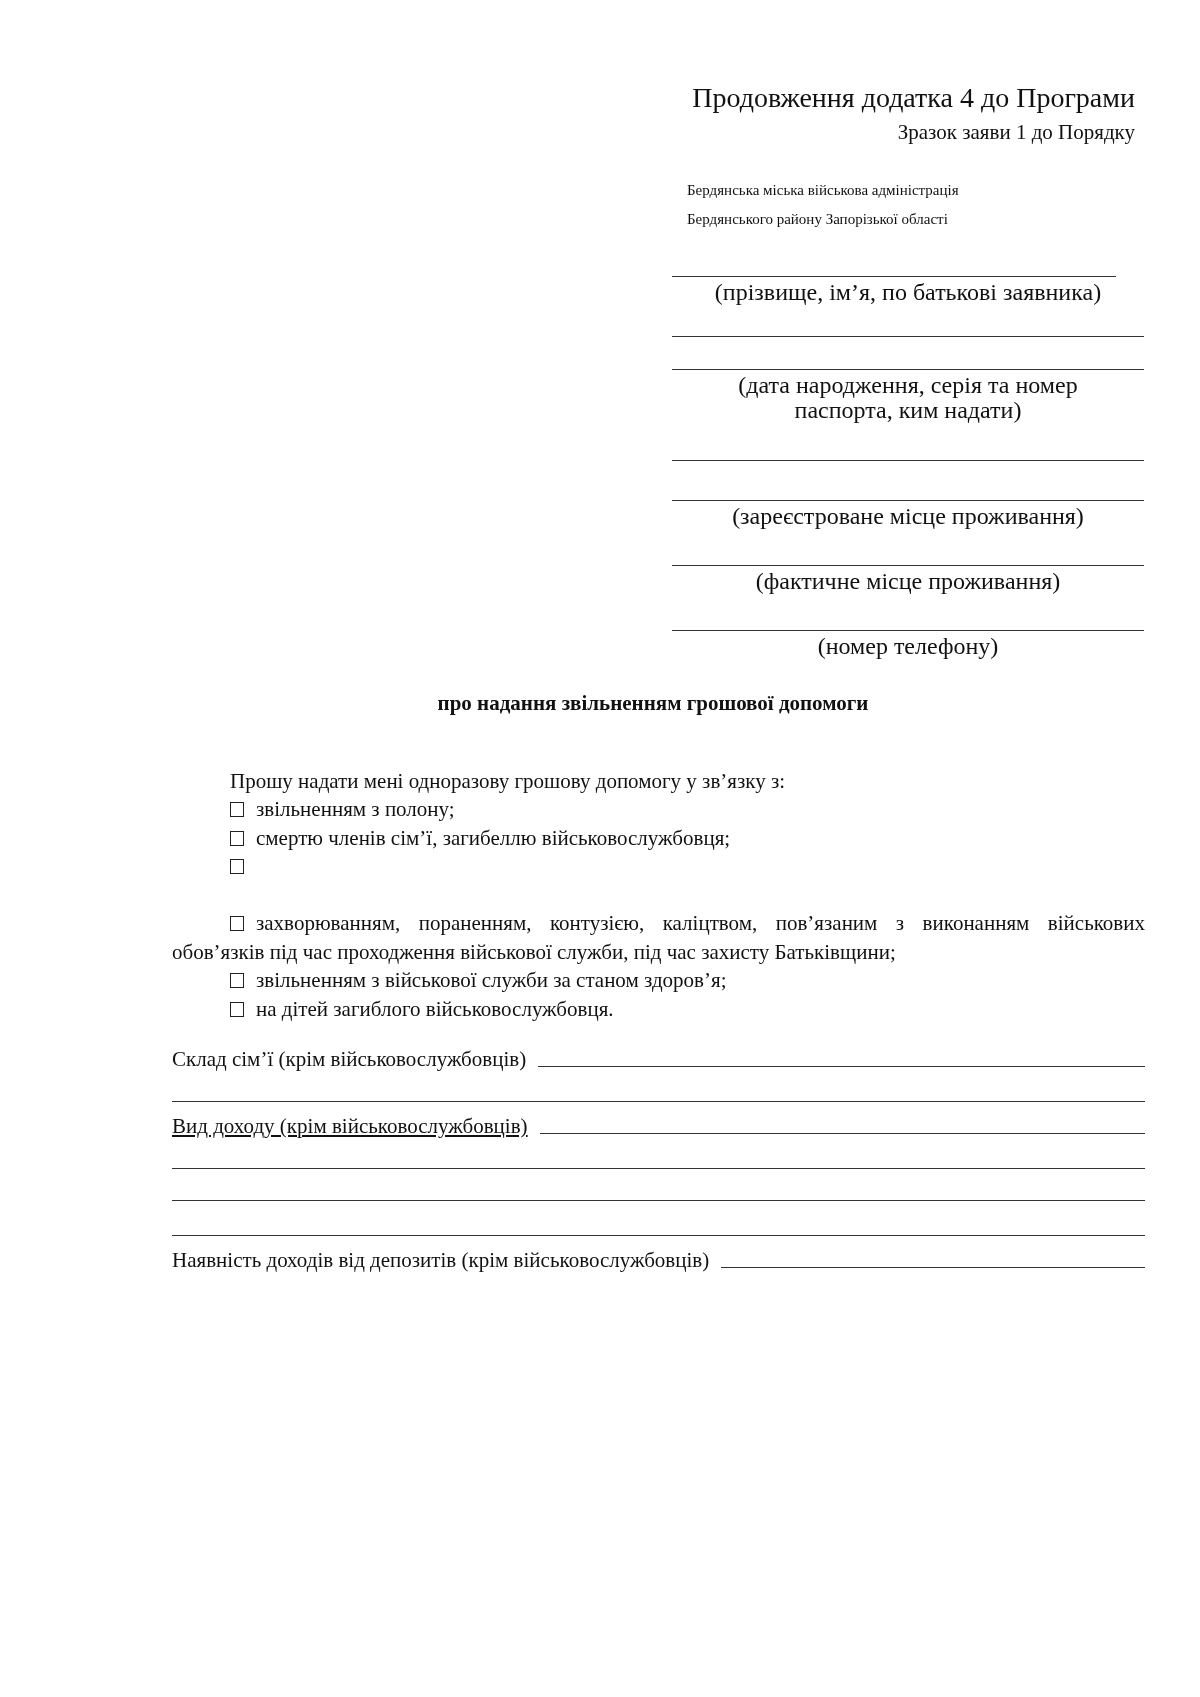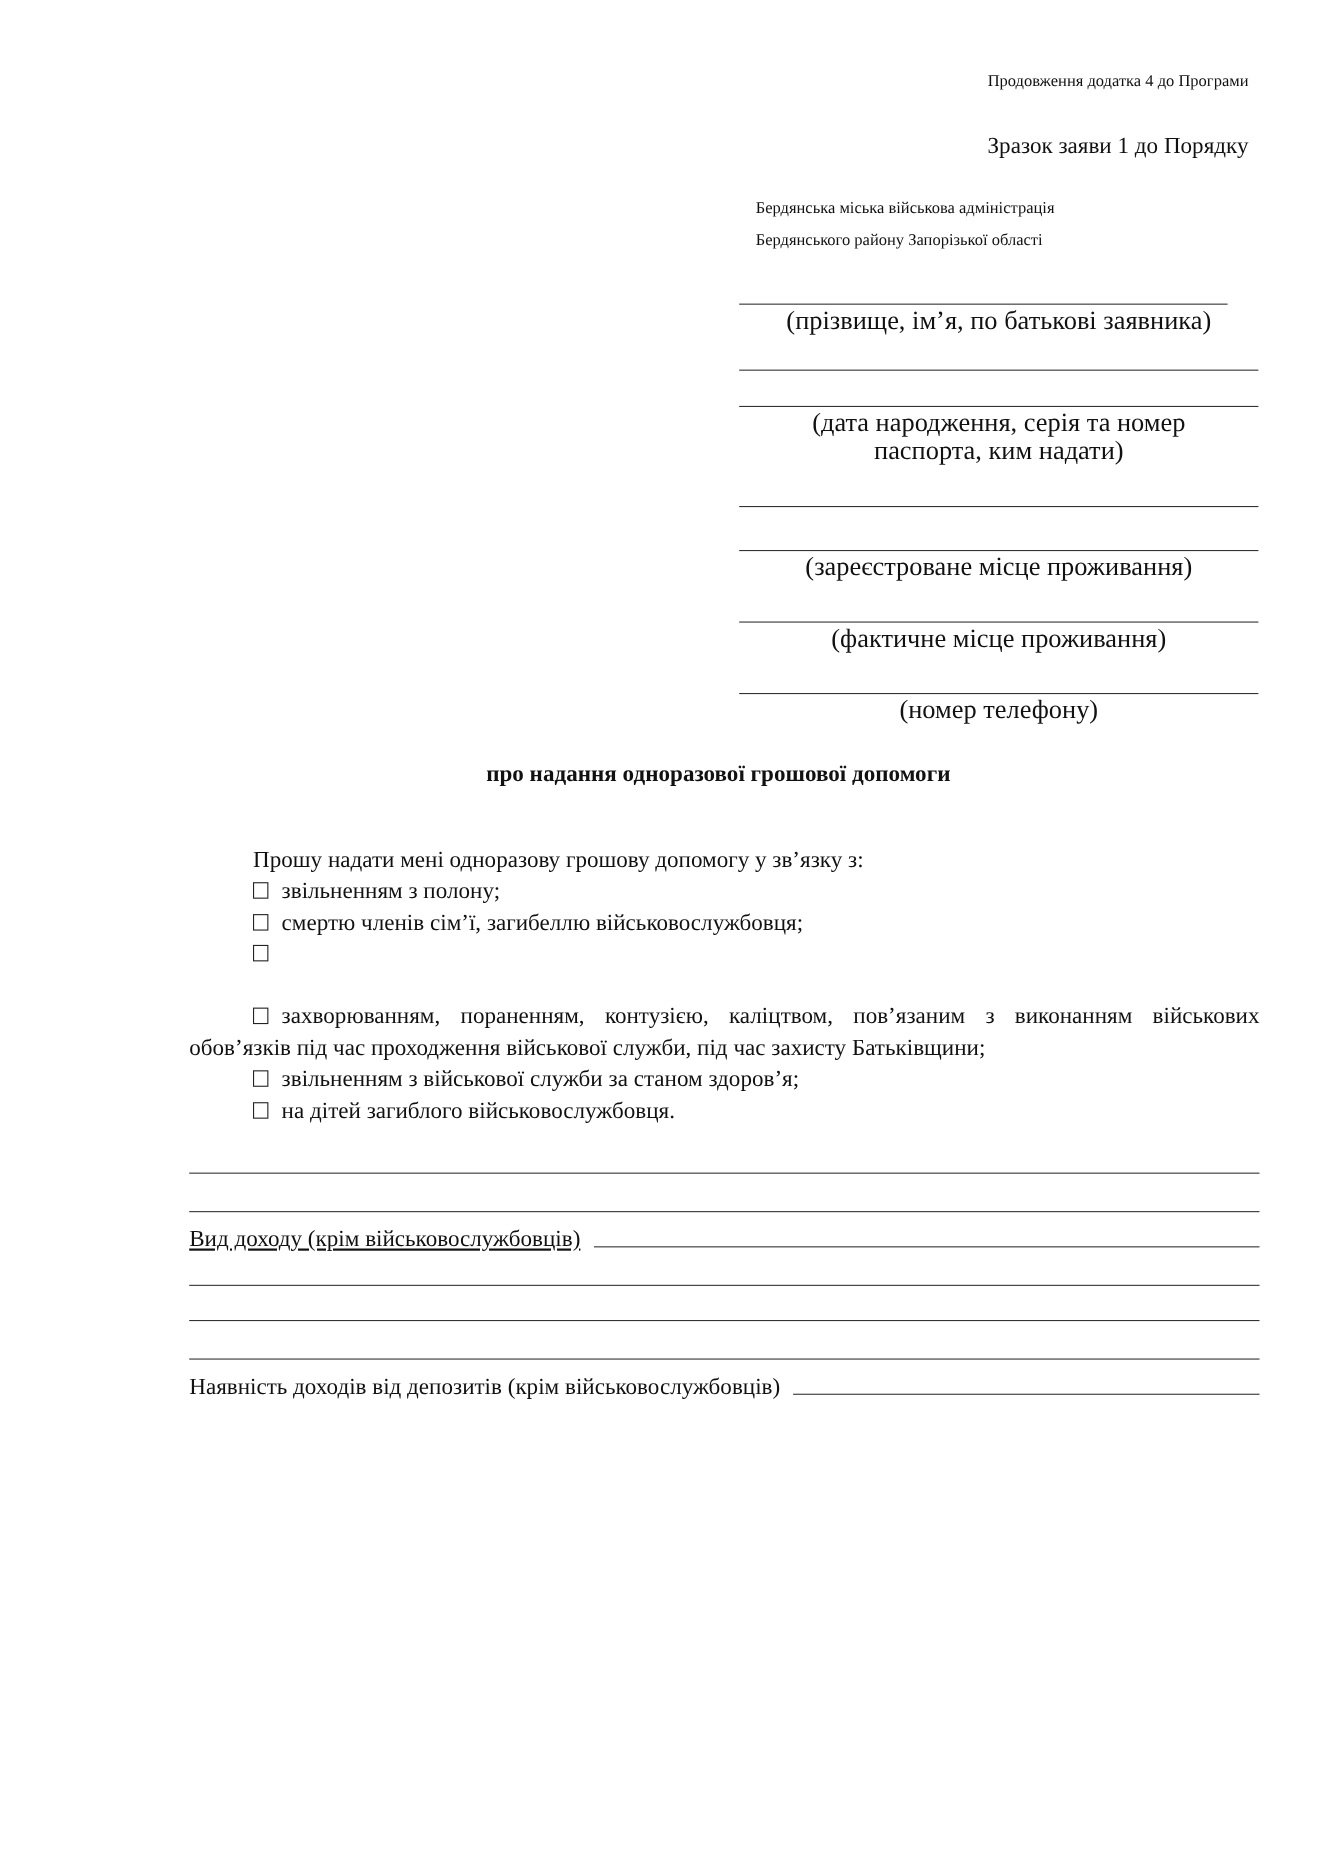--- a/index.html
+++ b/index.html
@@ -11,21 +11,21 @@
       width: 1200px;
       height: 1697px;
       position: relative;
       overflow: hidden;
       font-family: "Liberation Serif", "DejaVu Serif", serif;
       color: #111111;
     }
     .abs { position: absolute; }
 
     
-    #header-line1 { right: 65px; top: 66px; font-size: 15px; }
+    #header-line1 { right: 65px; top: 82px; font-size: 28px; }
     #header-line2 { right: 65px; top: 120px; font-size: 21px; }
     #recipient { left: 672px; top: 176px; width: 480px; font-size: 15px; line-height: 29px; margin-left: 15px; }
 
     .hline {
       position: absolute;
       height: 0;
       border-top: 1.4px solid #333;
     }
     .caption {
       position: absolute;
@@ -116,21 +116,21 @@
 <div class="hline" style="left:672px; width:472px; top:500px;"></div>
 <div class="caption" style="top:504px;">(зареєстроване місце проживання)</div>
 
 <div class="hline" style="left:672px; width:472px; top:565px;"></div>
 <div class="caption" style="top:569px;">(фактичне місце проживання)</div>
 
 <div class="hline" style="left:672px; width:472px; top:630px;"></div>
 <div class="caption" style="top:634px;">(номер телефону)</div>
 
 <div id="title-block">
-  <div>про надання одноразової грошової допомоги</div>
+  <div>про надання звільненням грошової допомоги</div>
 </div>
 
 <div class="body-p indent" style="top:767px;">Прошу надати мені одноразову грошову допомогу у зв’язку з:</div>
 
 <div class="body-p indent" style="top:795px;">
   <span class="cb"></span><span>звільненням з полону;</span>
 </div>
 
 <div class="body-p indent" style="top:823.5px;">
   <span class="cb"></span><span>смертю членів сім’ї, загибеллю військовослужбовця;</span>
@@ -146,20 +146,21 @@
 
 <div class="body-p indent" style="top:966px;">
   <span class="cb"></span><span>звільненням з військової служби за станом здоров’я;</span>
 </div>
 
 <div class="body-p indent" style="top:994.5px;">
   <span class="cb"></span><span>на дітей загиблого військовослужбовця.</span>
 </div>
 
 <div class="field-row" style="top:1042px;">
+  <span class="lbl">Склад сім’ї (крім військовослужбовців)</span>
   <span class="fill"></span>
 </div>
 <div class="hline" style="left:172px; width:973px; top:1101px;"></div>
 
 <div class="field-row" style="top:1109px;text-decoration:underline;">
   <span class="lbl">Вид доходу (крім військовослужбовців)</span>
   <span class="fill"></span>
 </div>
 <div class="hline" style="left:172px; width:973px; top:1168px;"></div>
 

